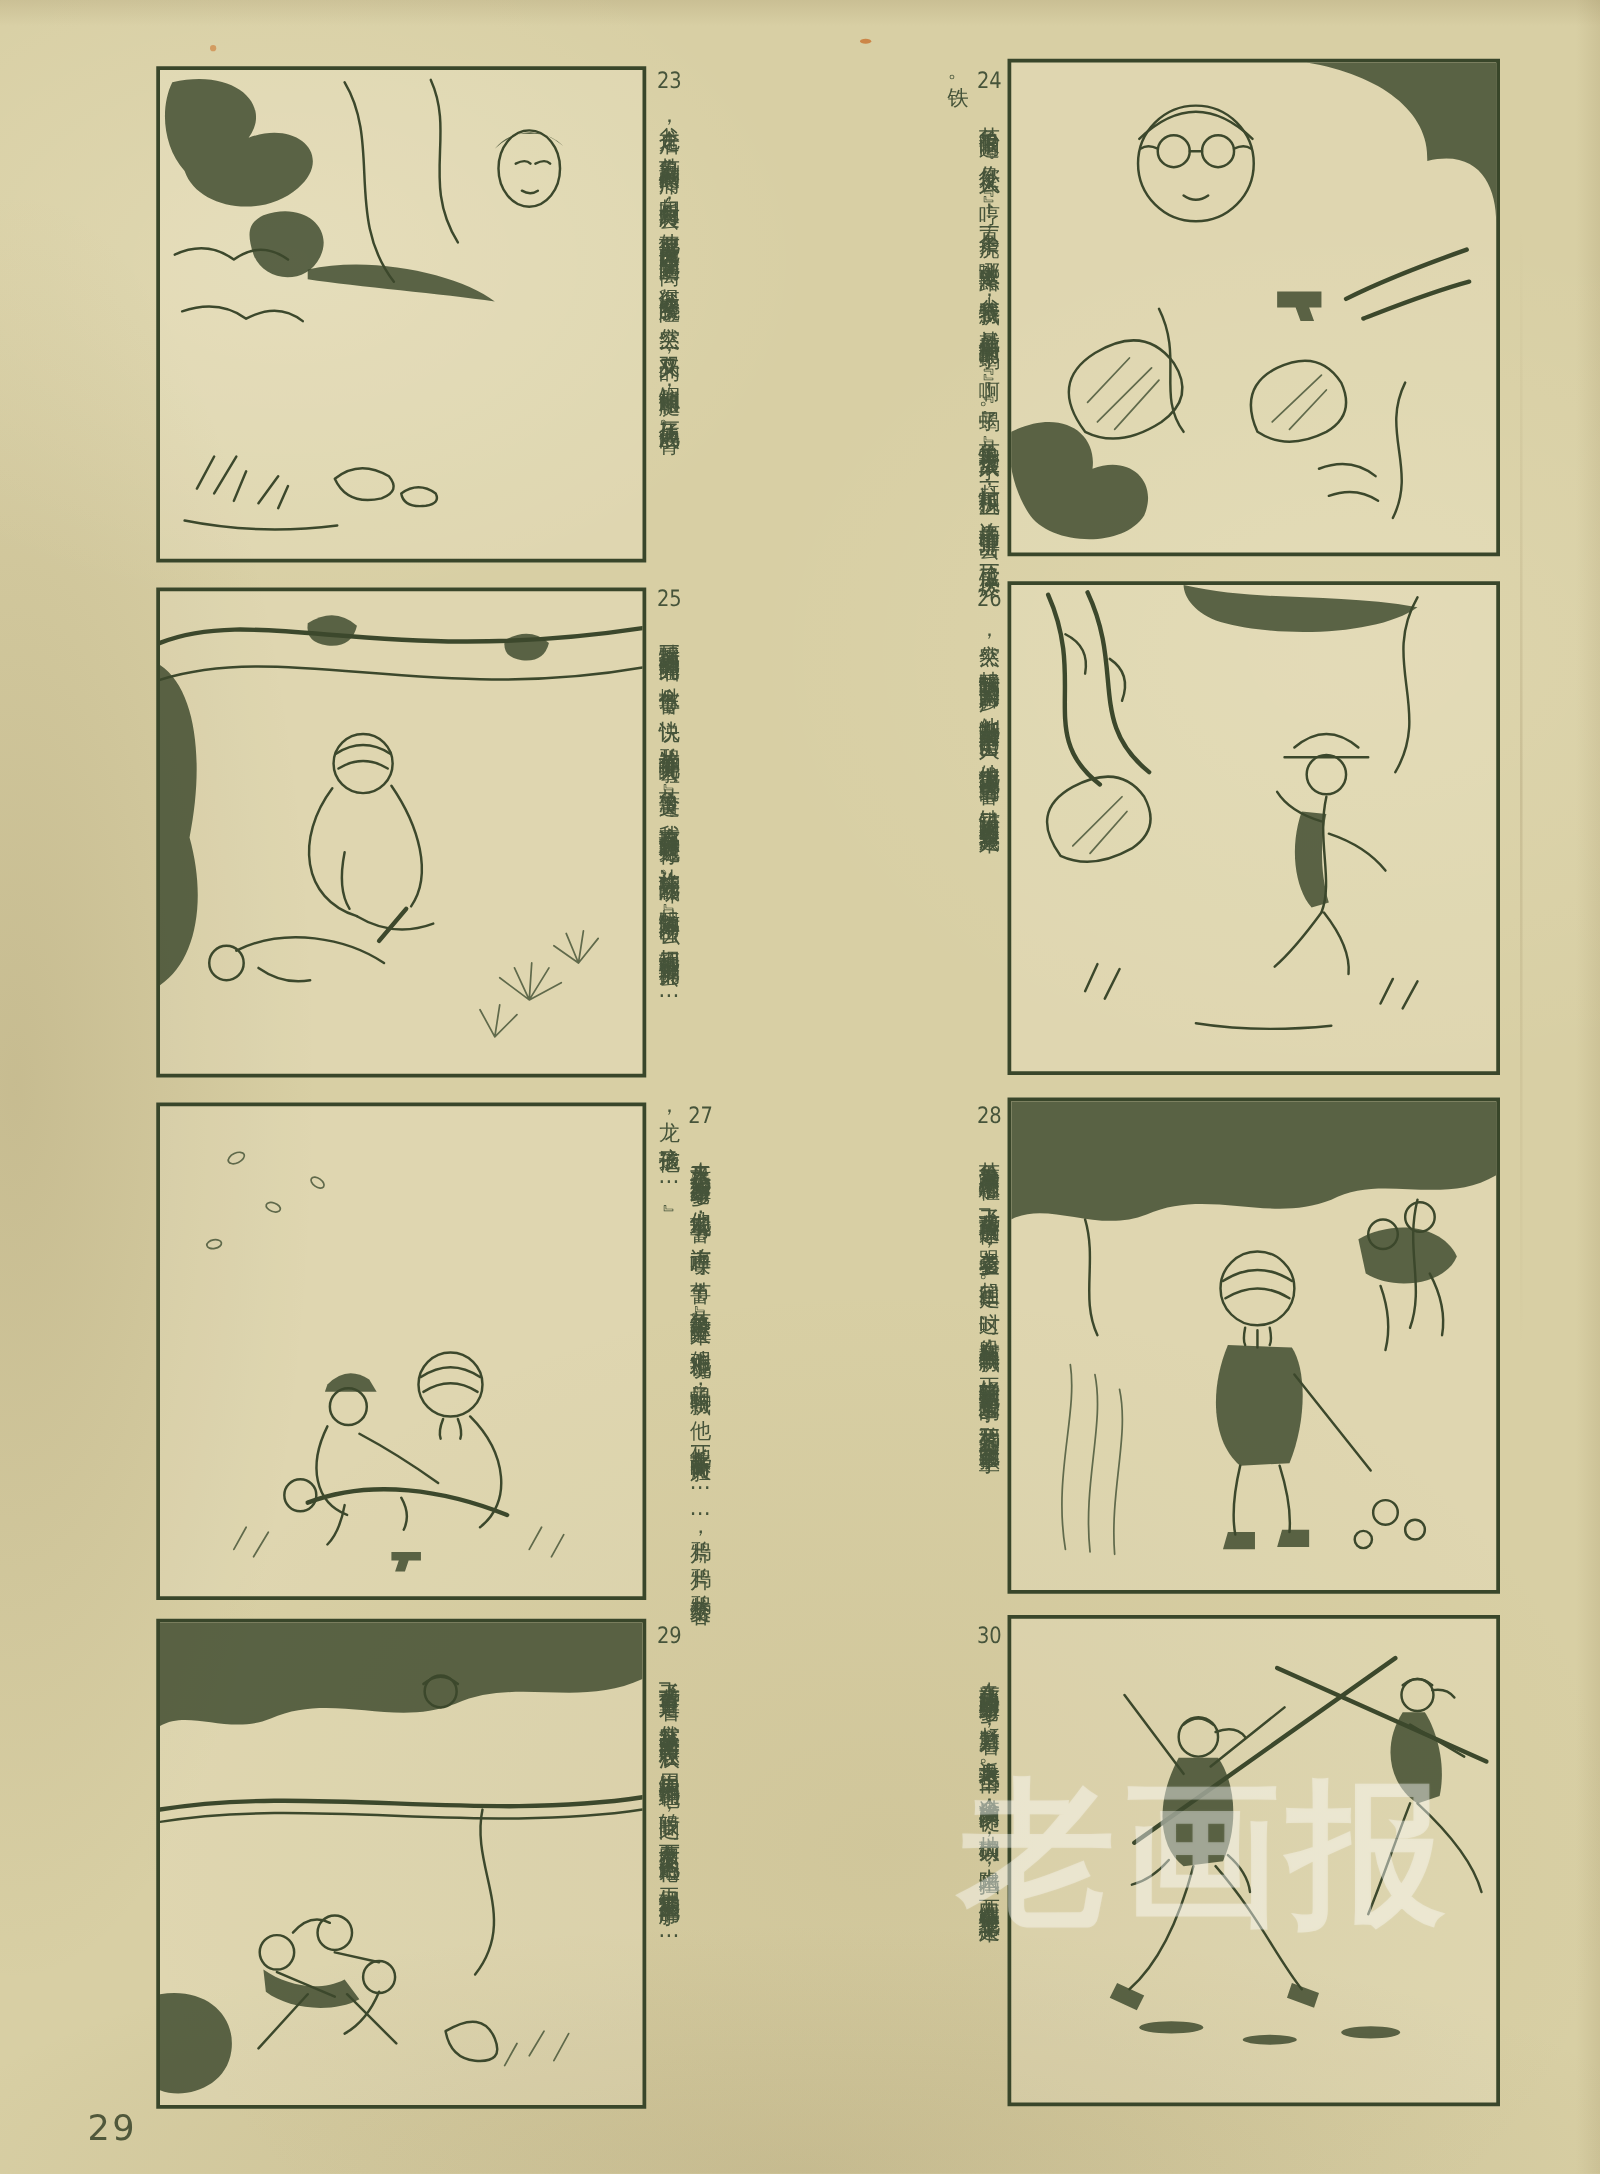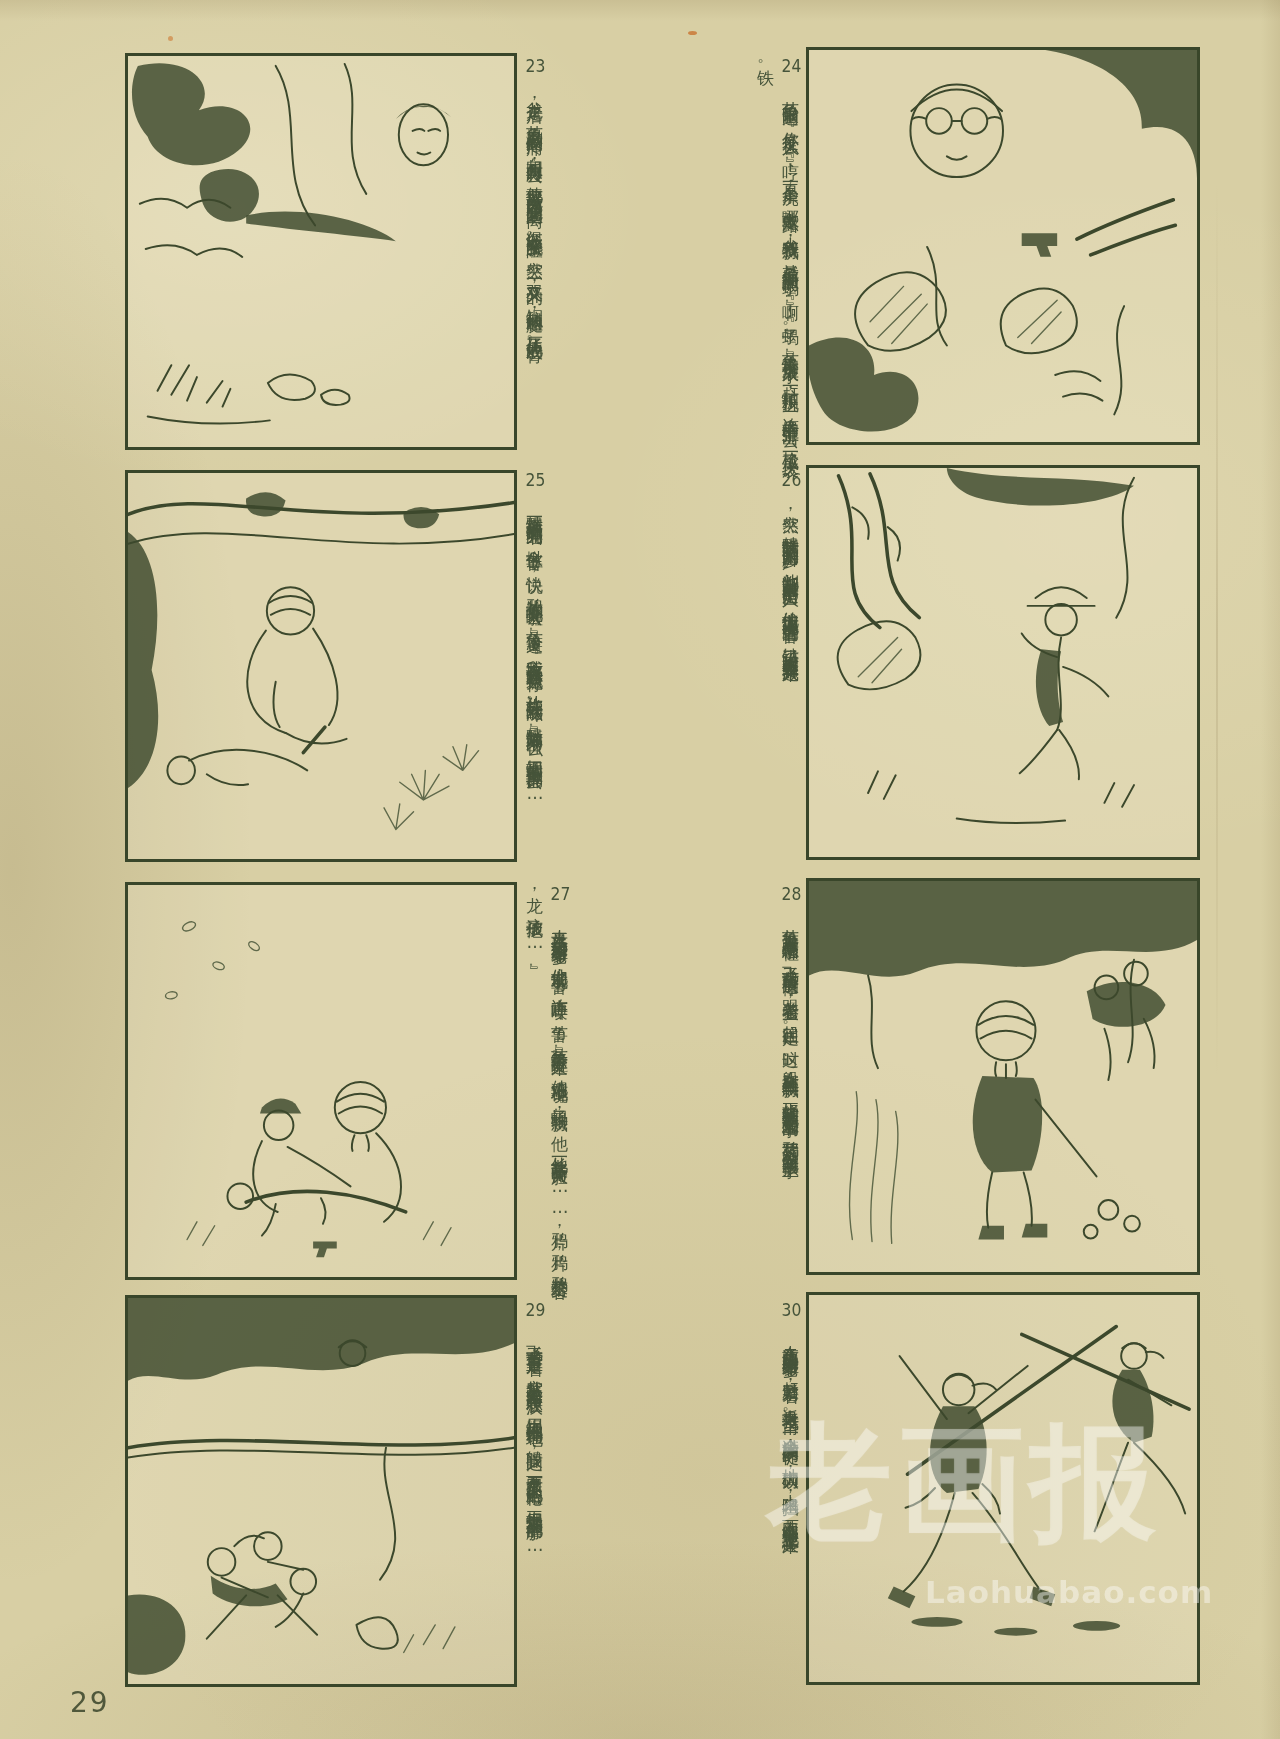--- a/index.html
+++ b/index.html
@@ -287,19 +287,18 @@
       <span class="cap-num">29</span><span class="cap-text">飞于甫背着节鲁正走着，突然从草丛中窜出两条黑衣壮汉，用绳索把他绊倒在地。转眼之间，两名歹徒又下了他的短枪，再把绳索套上了他的脖子……</span>
     </div>
     <div class="caption">
       <span class="cap-num">30</span><span class="cap-text">走在前边趟路的维斯布老爹，赶紧擎着刀，返身来救飞于甫。一个满脸横肉的歹徒，抽出大砍刀，上来阻挡，两人便在林中空地上恶斗起来！</span>
     </div>
   </div>
 
   <div class="page-number">29</div>
 
   <div class="watermark-cjk">老画报</div>
-  <div class="watermark-latin">Laohuabao.com</div>
 
   <div class="speck speck-a"></div>
   <div class="speck speck-b"></div>
   <div class="fold-line"></div>
 
 </div>
 
 </body></html>

